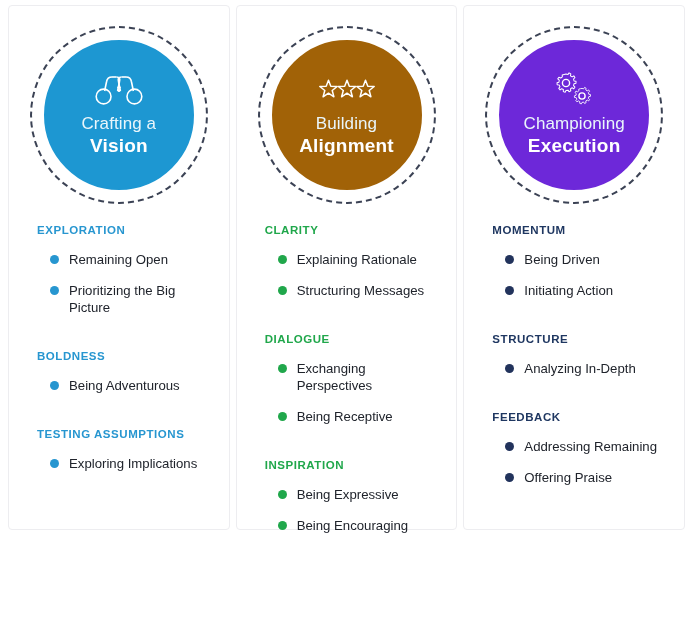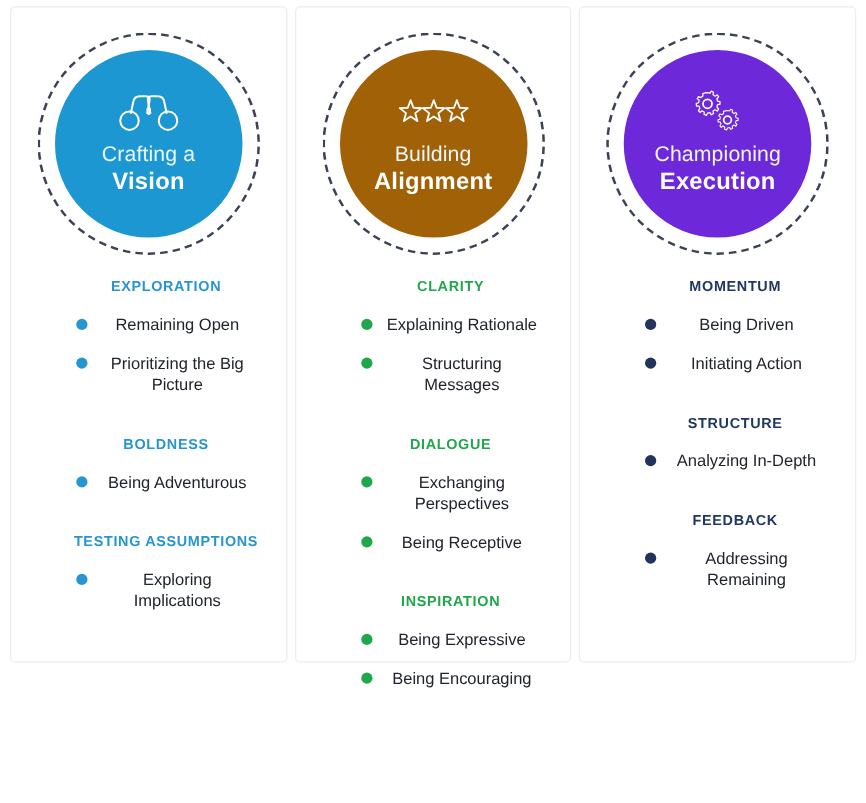--- a/index.html
+++ b/index.html
@@ -92,35 +92,35 @@
     color: #ffffff;
   }
 
   
   .sections {
     width: 100%;
     box-sizing: border-box;
     padding: 14px 0 0 0;
     flex: 1 1 auto;
   }
-  .section { margin-bottom: 34px; text-align: center; }
+  .section { margin-bottom: 34px; }
   .section:last-child { margin-bottom: 0; }
 
   .section-title {
     font-size: 11.5px;
     font-weight: 700;
     letter-spacing: .55px;
     padding-left: 28px;
     margin-bottom: 15px;
     text-transform: uppercase;
   }
 
   .bullet-list {
     list-style: none;
-    margin: 11px;
+    margin: 0;
     padding: 0 14px 0 41px;
   }
   .bullet-item {
     position: relative;
     font-size: 13.2px;
     line-height: 17px;
     color: #20242c;
     margin-bottom: 14px;
     padding-left: 19px;
   }
@@ -271,18 +271,19 @@
       <div class="section">
         <div class="section-title">STRUCTURE</div>
         <ul class="bullet-list">
           <li class="bullet-item"><span class="dot"></span><span>Analyzing In-Depth</span></li>
         </ul>
       </div>
       <div class="section">
         <div class="section-title">FEEDBACK</div>
         <ul class="bullet-list">
           <li class="bullet-item"><span class="dot"></span><span>Addressing Remaining</span></li>
+          <li class="bullet-item"><span class="dot"></span><span>Offering Praise</span></li>
         </ul>
       </div>
     </div>
   </div>
 
 </div>
 
 </body></html>

